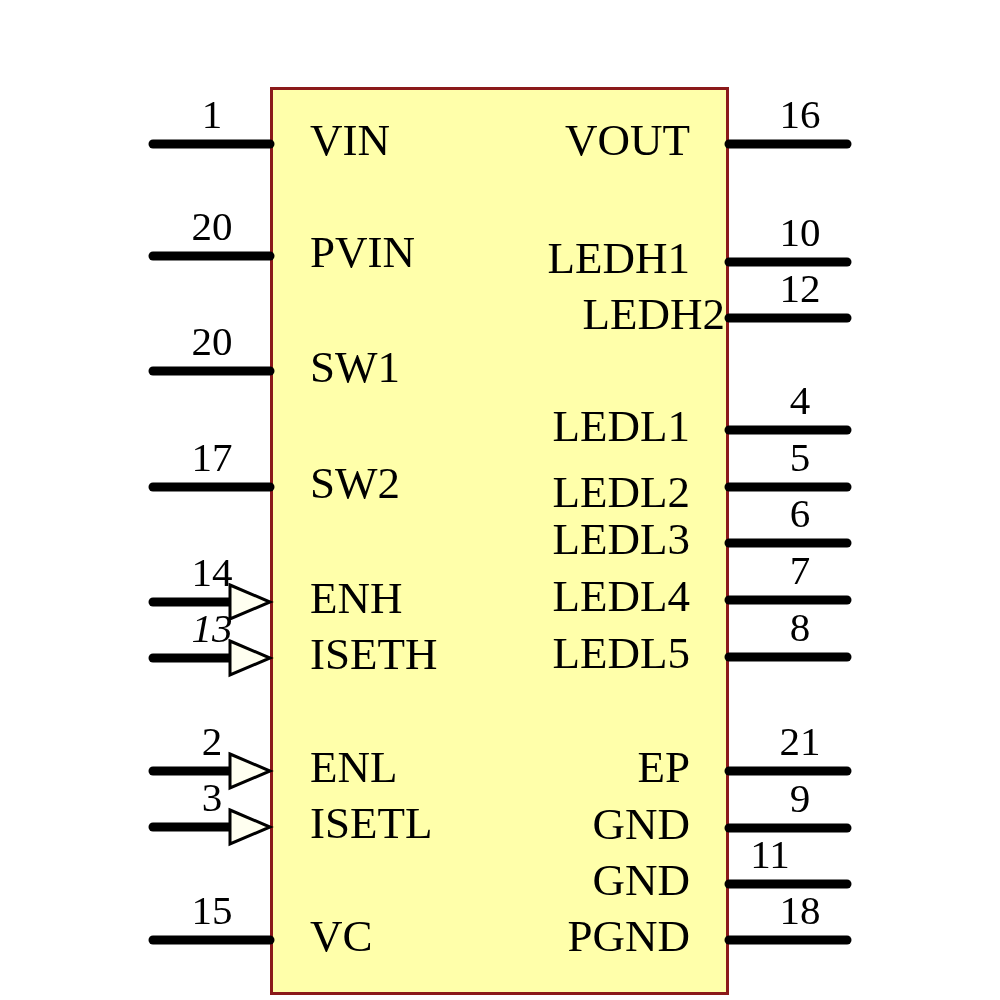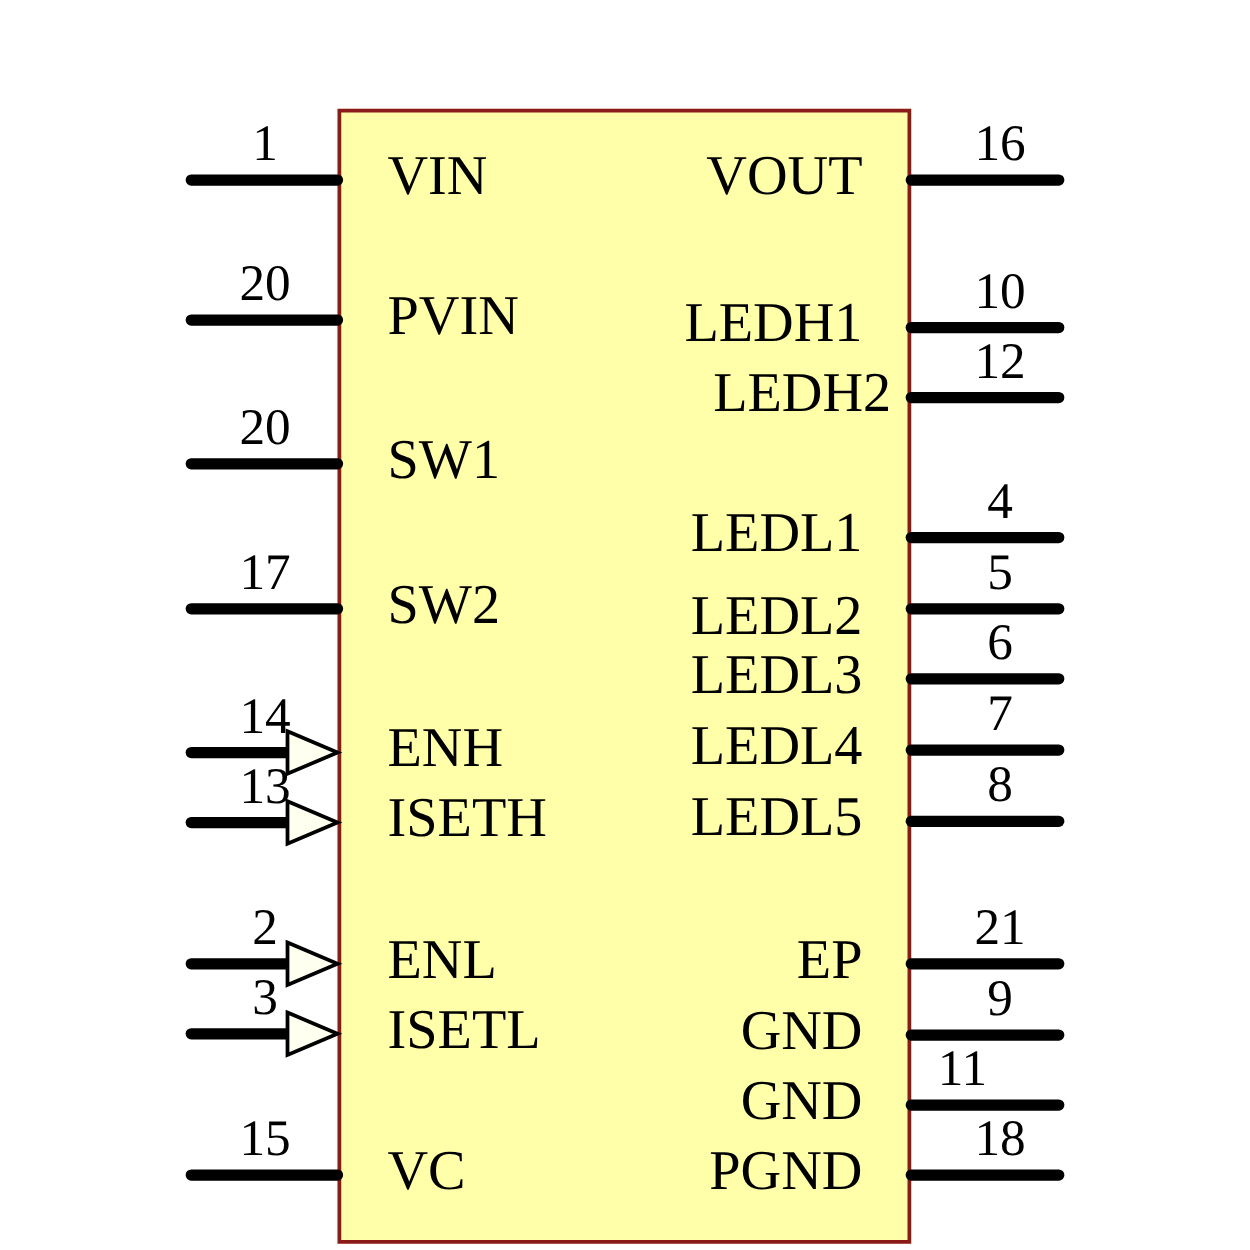--- a/index.html
+++ b/index.html
@@ -100,38 +100,38 @@
       <div class="pin-label left-side" style="top: 461px; left: 310px;">SW2</div>
       <div class="pin-label left-side" style="top: 576px; left: 310px;">ENH</div>
       <div class="pin-label left-side" style="top: 632px; left: 310px; text-align: center;">ISETH</div>
       <div class="pin-label left-side" style="top: 745px; left: 310px;">ENL</div>
       <div class="pin-label left-side" style="top: 801px; left: 310px;">ISETL</div>
       <div class="pin-label left-side" style="top: 914px; left: 310px;">VC</div>
     </div>
   <div id="right-labels">
       <div class="pin-label right-side" style="top: 118px; left: 0px; width: 690px;">VOUT</div>
       <div class="pin-label right-side" style="top: 236px; left: 0px; width: 690px;">LEDH1</div>
-      <div class="pin-label right-side" style="top: 292px; left: 0px; width: 690px; padding-left: 23px;">LEDH2</div>
+      <div class="pin-label right-side" style="top: 292px; left: 12px; width: 690px; padding-left: 23px;">LEDH2</div>
       <div class="pin-label right-side" style="top: 404px; left: 0px; width: 690px;">LEDL1</div>
       <div class="pin-label right-side" style="top: 470px; left: 0px; width: 690px;">LEDL2</div>
       <div class="pin-label right-side" style="top: 517px; left: 0px; width: 690px;">LEDL3</div>
       <div class="pin-label right-side" style="top: 574px; left: 0px; width: 690px;">LEDL4</div>
       <div class="pin-label right-side" style="top: 631px; left: 0px; width: 690px;">LEDL5</div>
       <div class="pin-label right-side" style="top: 745px; left: 0px; width: 690px;">EP</div>
       <div class="pin-label right-side" style="top: 802px; left: 0px; width: 690px;">GND</div>
       <div class="pin-label right-side" style="top: 858px; left: 0px; width: 690px;">GND</div>
       <div class="pin-label right-side" style="top: 914px; left: 0px; width: 690px;">PGND</div>
     </div>
   <div id="left-numbers">
       <div class="pin-number" style="top: 94px; left: 152px; width: 120px;">1</div>
       <div class="pin-number" style="top: 206px; left: 152px; width: 120px;">20</div>
       <div class="pin-number" style="top: 321px; left: 152px; width: 120px;">20</div>
       <div class="pin-number" style="top: 437px; left: 152px; width: 120px; text-align: center;">17</div>
       <div class="pin-number" style="top: 552px; left: 152px; width: 120px;">14</div>
-      <div class="pin-number" style="top: 608px; left: 152px; width: 120px;">13</div>
+      <div class="pin-number" style="top: 608px; left: 152px; width: 120px; font-style: italic;">13</div>
       <div class="pin-number" style="top: 721px; left: 152px; width: 120px;">2</div>
       <div class="pin-number" style="top: 777px; left: 152px; width: 120px;">3</div>
       <div class="pin-number" style="top: 890px; left: 152px; width: 120px;">15</div>
     </div>
   <div id="right-numbers">
       <div class="pin-number" style="top: 94px; left: 740px; width: 120px;">16</div>
       <div class="pin-number" style="top: 212px; left: 740px; width: 120px;">10</div>
       <div class="pin-number" style="top: 268px; left: 740px; width: 120px;">12</div>
       <div class="pin-number" style="top: 380px; left: 740px; width: 120px;">4</div>
       <div class="pin-number" style="top: 437px; left: 740px; width: 120px;">5</div>

